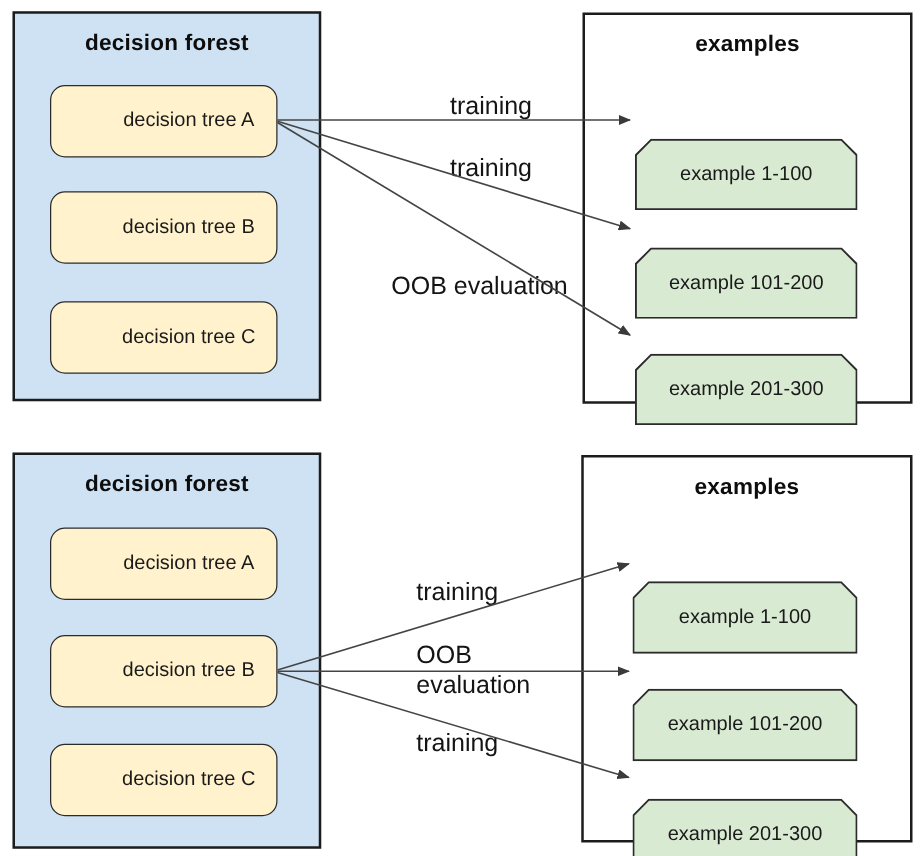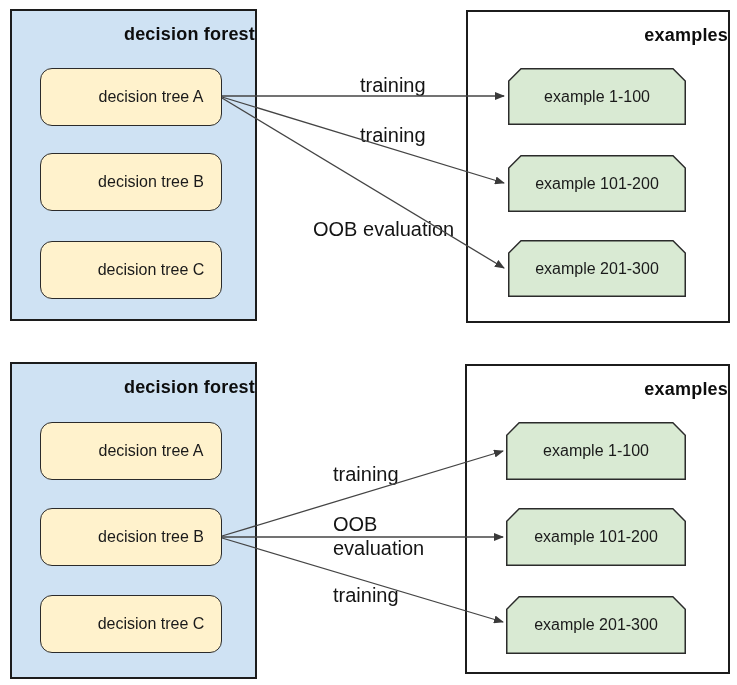--- a/index.html
+++ b/index.html
@@ -21,21 +21,21 @@
     box-sizing: border-box;
     border: 2px solid #1c1c1c;
   }
   .forest-box { background: #cfe2f3; }
   .examples-box { background: #ffffff; }
   .box-title {
     position: absolute;
     top: 13px;
     left: 0;
     width: 100%;
-    text-align: right;
+    text-align: center;
     font-weight: bold;
     font-size: 18px;
     color: #0d0d0d;
     letter-spacing: 0.2px;
   }
   .tree-node {
     position: absolute;
     box-sizing: border-box;
     width: 182px;
     height: 58px;
@@ -45,20 +45,21 @@
     display: flex;
     align-items: center;
     justify-content: center;
     font-size: 16px;
     padding-left: 40px;
   }
   .example-node {
     position: absolute;
     width: 178px;
     height: 57px;
+    margin-top: 43px;
   }
   .example-node svg.chamfer {
     position: absolute;
     left: 0; top: 0;
     width: 100%;
     height: 100%;
     display: block;
   }
   .example-node svg.chamfer polygon {
     fill: #d9ead3;

